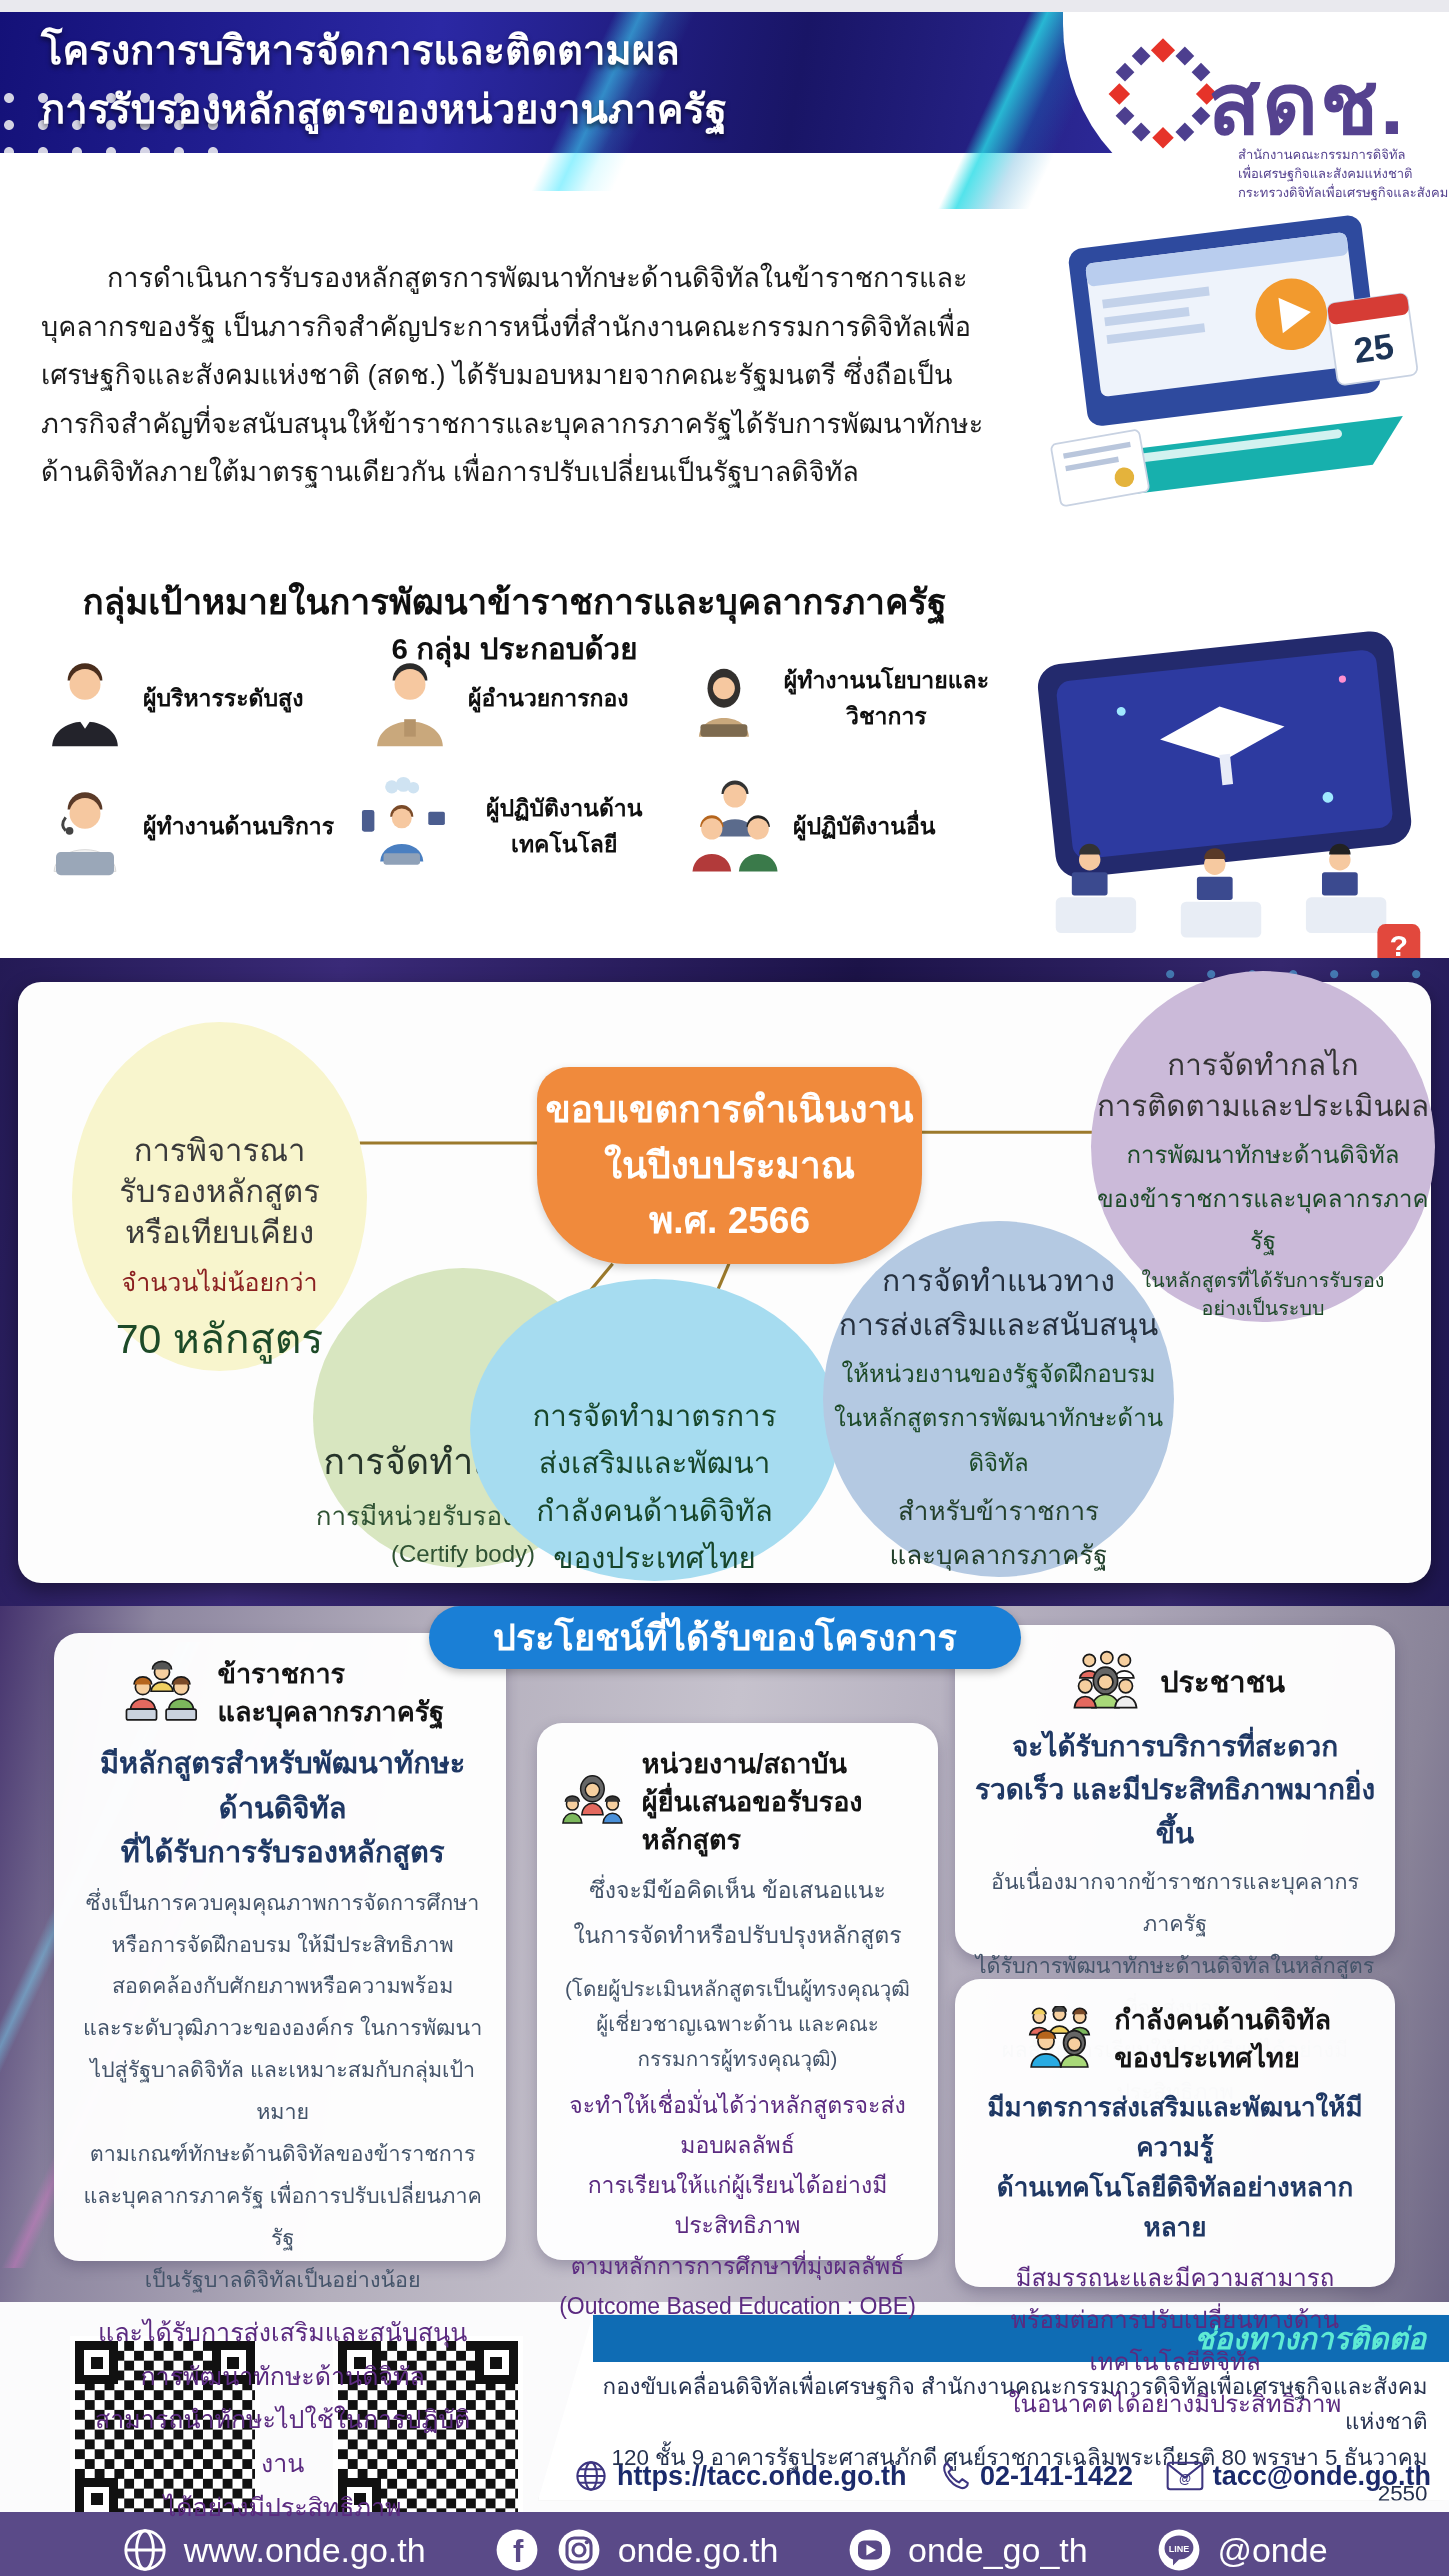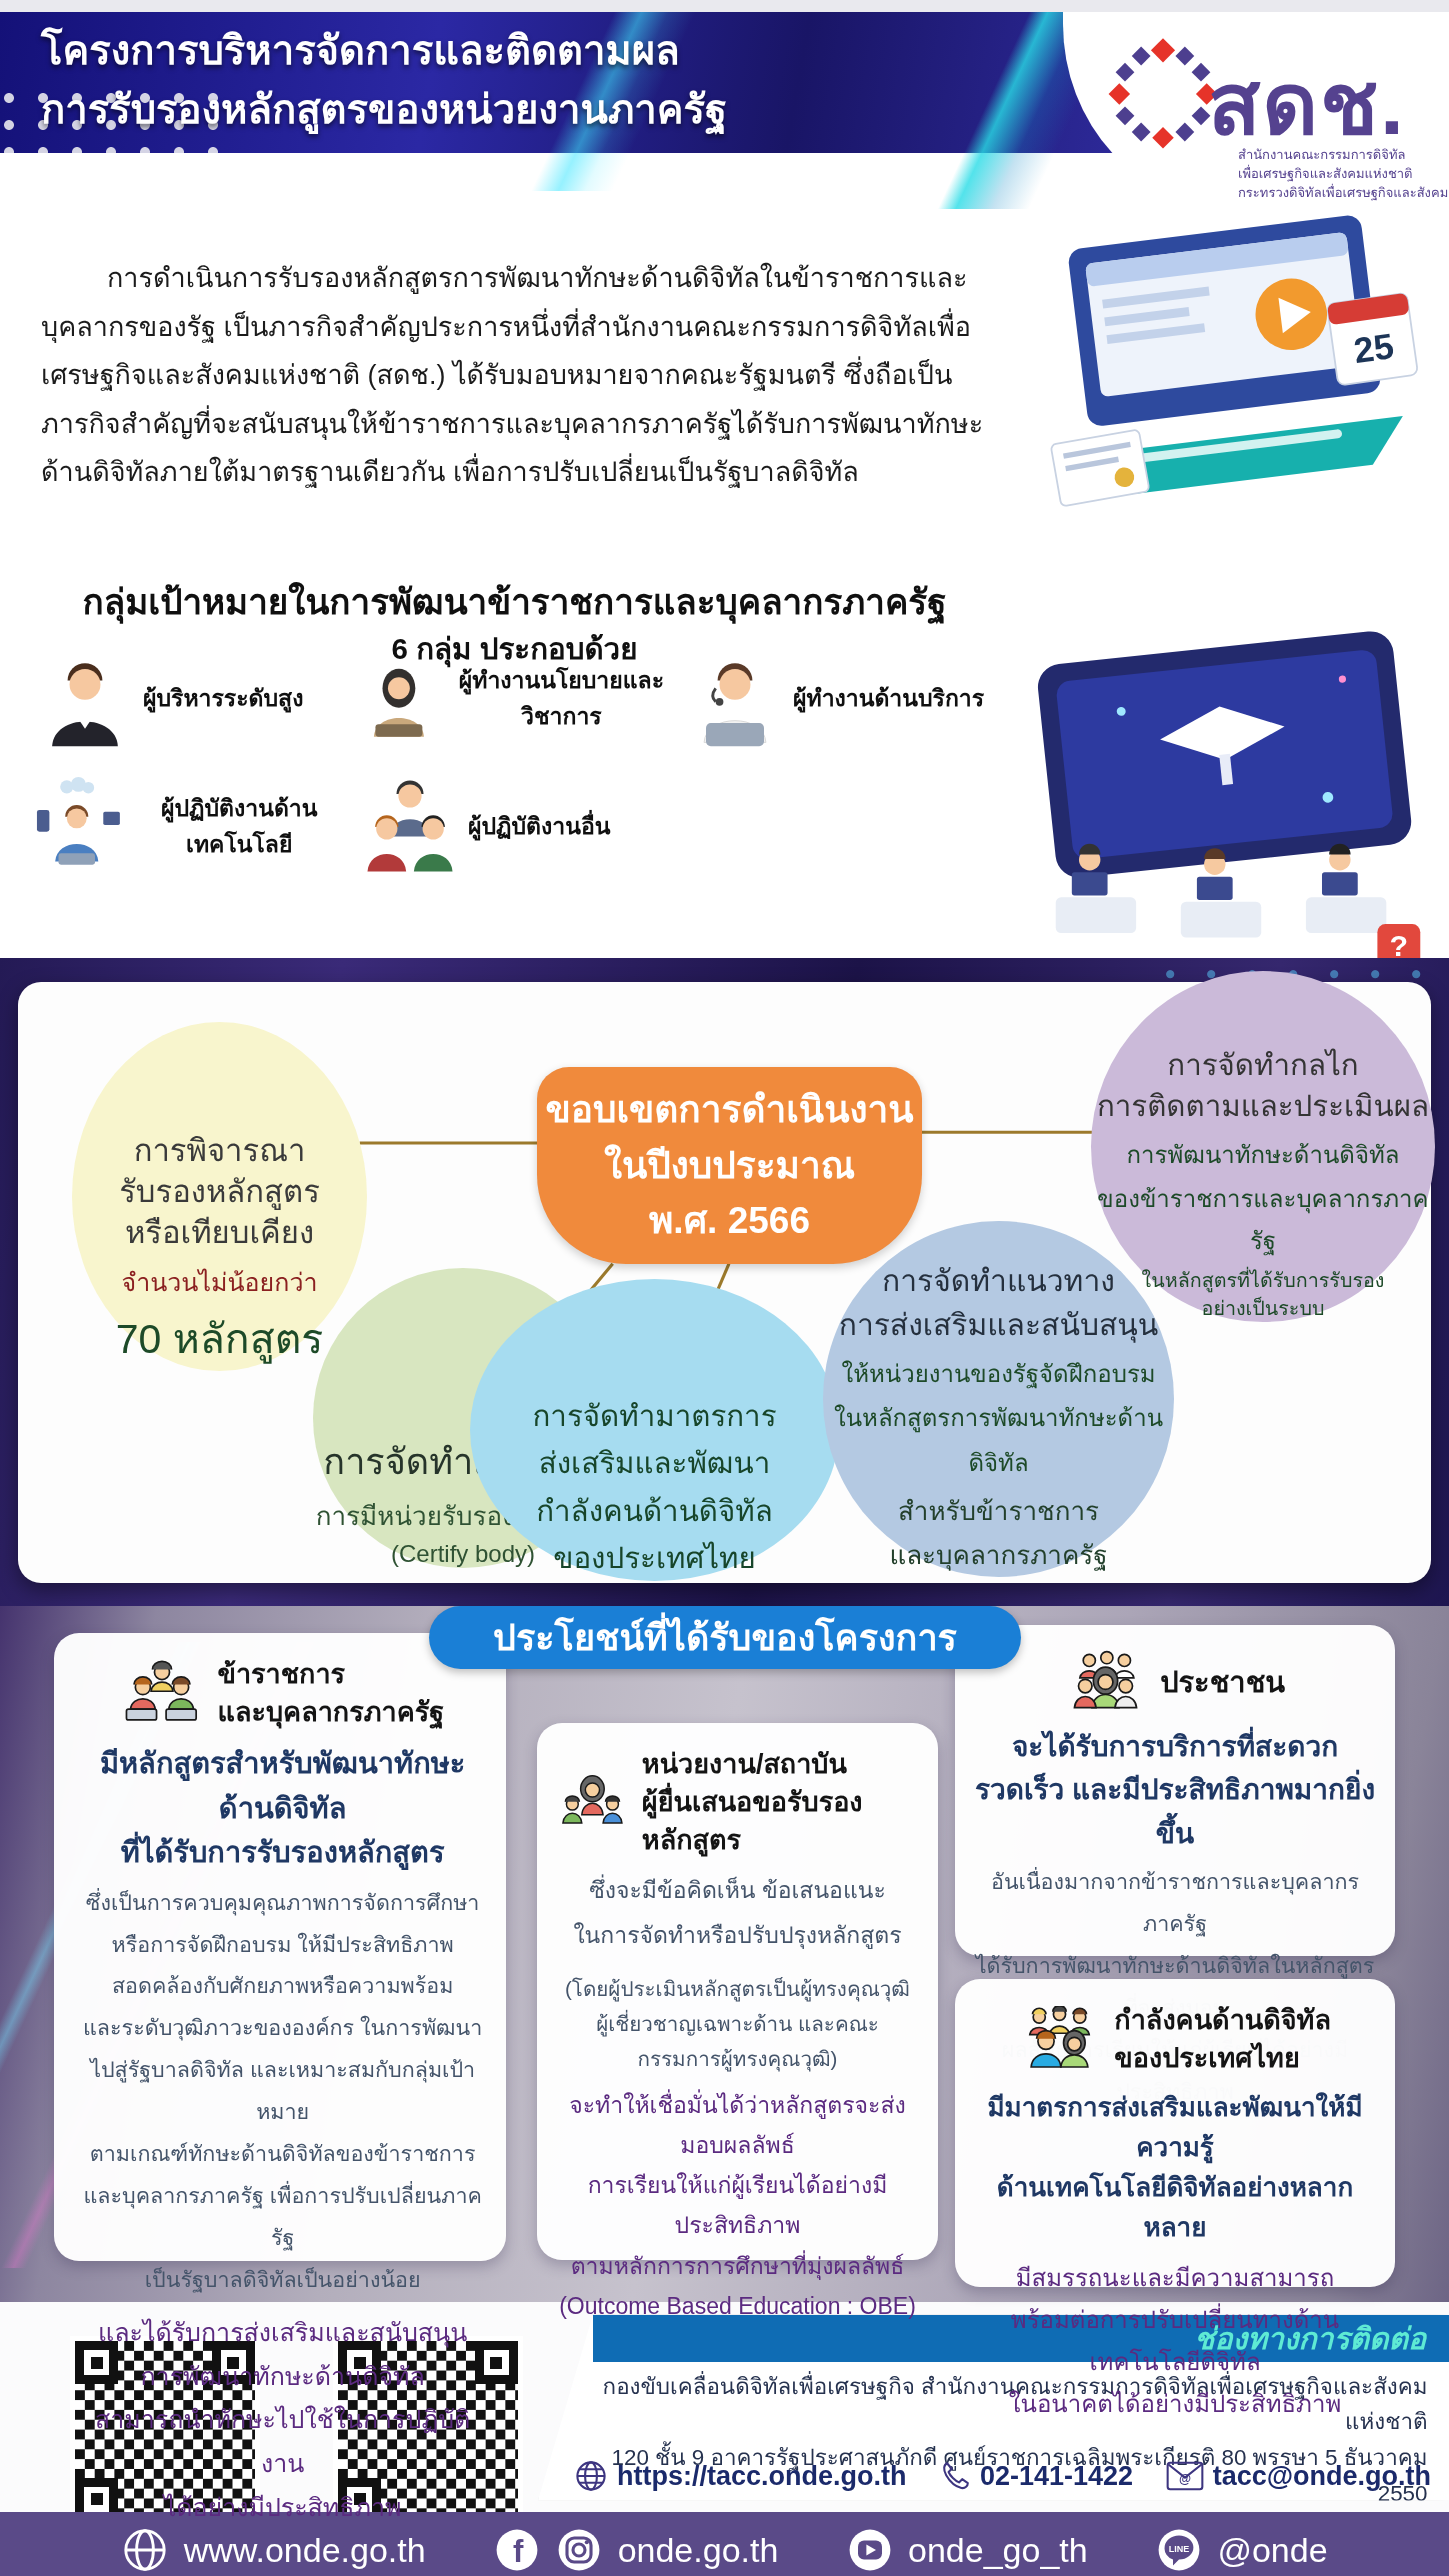--- a/index.html
+++ b/index.html
@@ -198,20 +198,29 @@
 
   <div class="groups-grid">
     <div class="group-item">
       <svg width="116" height="116" viewBox="0 0 120 120">
         <path d="M42 44 a18 18 0 0 1 36 0 z" fill="#4a2e1d"></path>
         <circle cx="60" cy="48" r="16" fill="#f6c8a0"></circle>
         <path d="M26 112 C28 78 92 78 94 112 Z" fill="#23232b"></path>
         <path d="M52 82 l8 12 8-12 z" fill="#ffffff"></path>
       </svg>
       <div class="group-label">ผู้บริหารระดับสูง</div>
+    </div>
+    <div class="group-item">
+      <svg width="116" height="116" viewBox="0 0 120 120">
+        <path d="M42 44 a18 18 0 0 1 36 0 z" fill="#2b2b2b"></path>
+        <circle cx="60" cy="48" r="16" fill="#f6c8a0"></circle>
+        <path d="M26 112 C28 78 92 78 94 112 Z" fill="#c9a87c"></path>
+        <rect x="54" y="84" width="12" height="18" fill="#b5946a"></rect>
+      </svg>
+      <div class="group-label">ผู้อำนวยการกอง</div>
     </div>
     <div class="group-item">
       <svg width="116" height="116" viewBox="0 0 120 120">
         <ellipse cx="60" cy="50" rx="21" ry="25" fill="#33302e"></ellipse>
         <circle cx="60" cy="50" r="14" fill="#f6c8a0"></circle>
         <path d="M28 112 C30 80 90 80 92 112 Z" fill="#c9a87c"></path>
         <rect x="30" y="96" width="60" height="16" rx="4" fill="#7d6a4f"></rect>
       </svg>
       <div class="group-label">ผู้ทำงานนโยบายและวิชาการ</div>
     </div>

